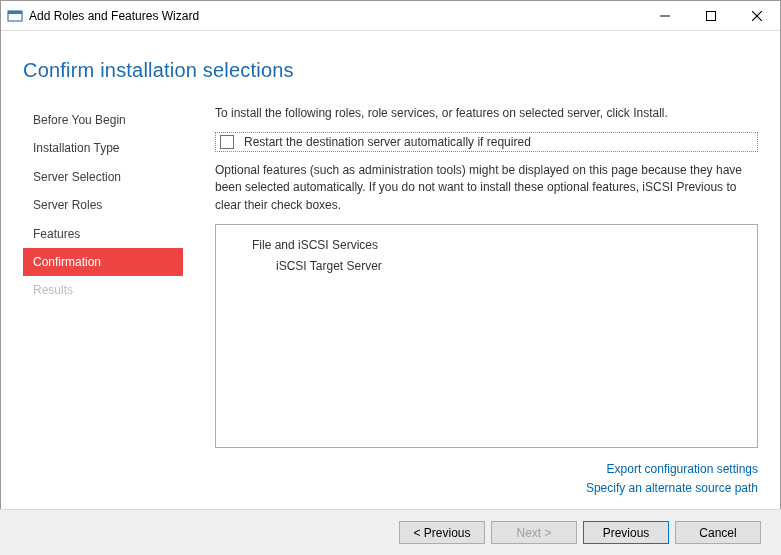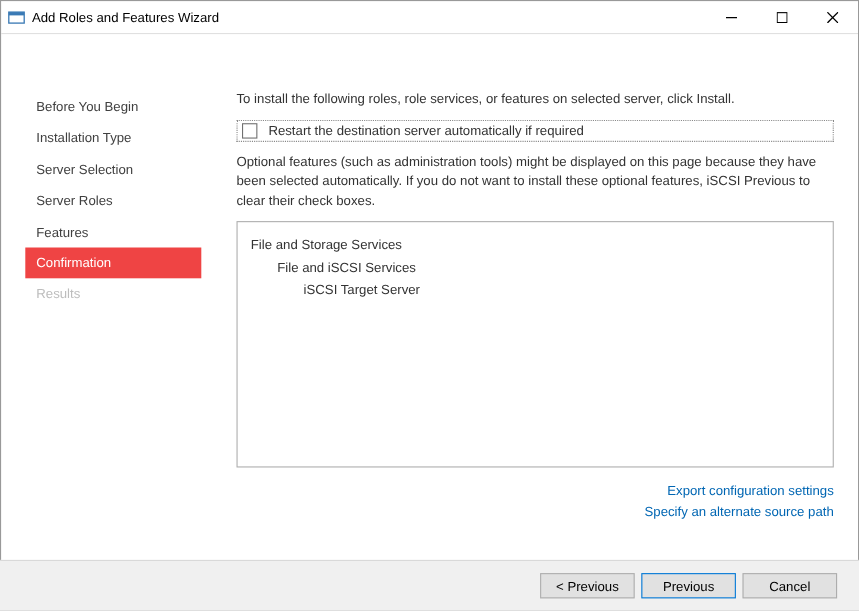--- a/index.html
+++ b/index.html
@@ -186,20 +186,21 @@
     <div class="win-btn">
       <svg width="10" height="10">
           <line x1="0" y1="0" x2="10" y2="10" stroke="#000" stroke-width="1.2"></line>
           <line x1="10" y1="0" x2="0" y2="10" stroke="#000" stroke-width="1.2"></line>
         </svg>
     </div>
   </div>
 </div>
 
 <div class="header-row">
+  <div class="page-title">Confirm installation selections</div>
 </div>
 
 <div class="body-area">
   <div class="nav" id="nav">
       <div class="nav-item">Before You Begin</div>
       <div class="nav-item">Installation Type</div>
       <div class="nav-item">Server Selection</div>
       <div class="nav-item">Server Roles</div>
       <div class="nav-item">Features</div>
       <div class="nav-item active">Confirmation</div>
@@ -210,29 +211,29 @@
     <div class="intro-text">To install the following roles, role services, or features on selected server, click Install.</div>
 
     <div class="restart-row">
       <div class="checkbox-box"></div>
       <span class="restart-label">Restart the destination server automatically if required</span>
     </div>
 
     <div class="optional-text">Optional features (such as administration tools) might be displayed on this page because they have been selected automatically. If you do not want to install these optional features, iSCSI Previous to clear their check boxes.</div>
 
     <div class="items-box" id="selections">
-        <div class="item-l0">File and Storage Services</div>
         <div class="item-l1">File and iSCSI Services</div>
         <div class="item-l2">iSCSI Target Server</div>
       </div>
 
     <div class="links">
       <span class="link">Export configuration settings</span>
       <span class="link">Specify an alternate source path</span>
     </div>
   </div>
 </div>
 
 <div class="footer">
   <button class="btn">&lt; Previous</button>
+  <button class="btn disabled">Next &gt;</button>
   <button class="btn default">Previous</button>
   <button class="btn">Cancel</button>
 </div>
 
 </body></html>

